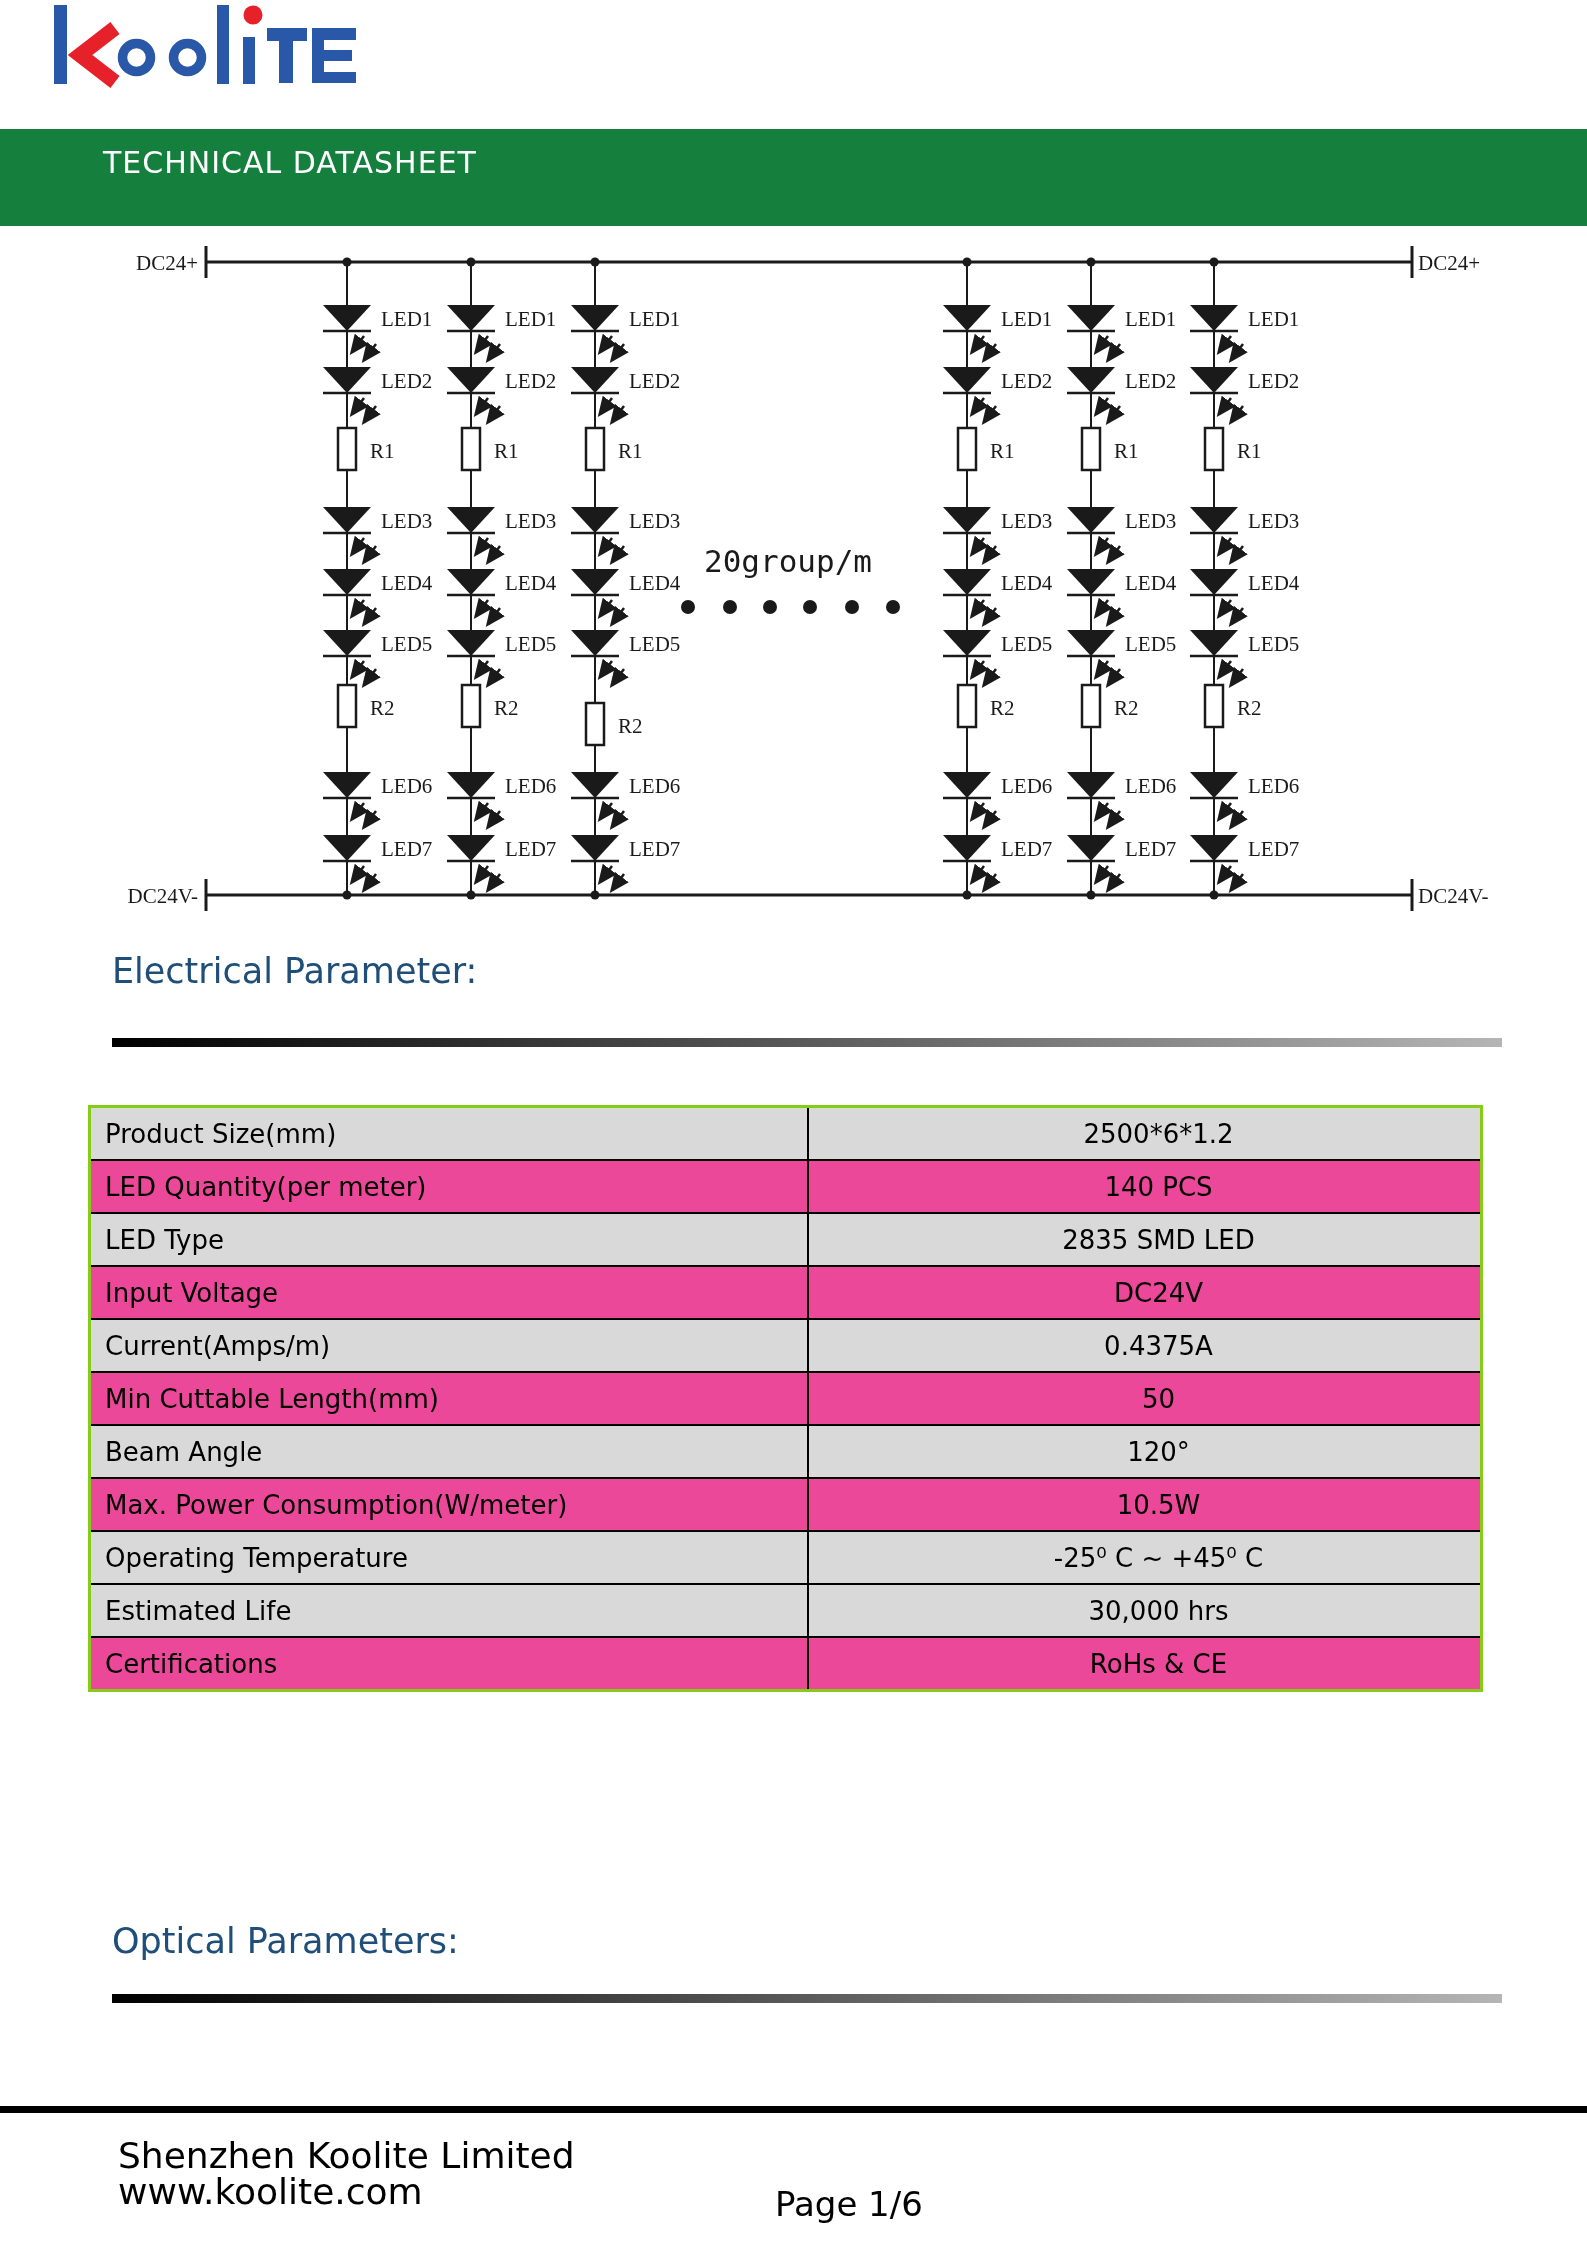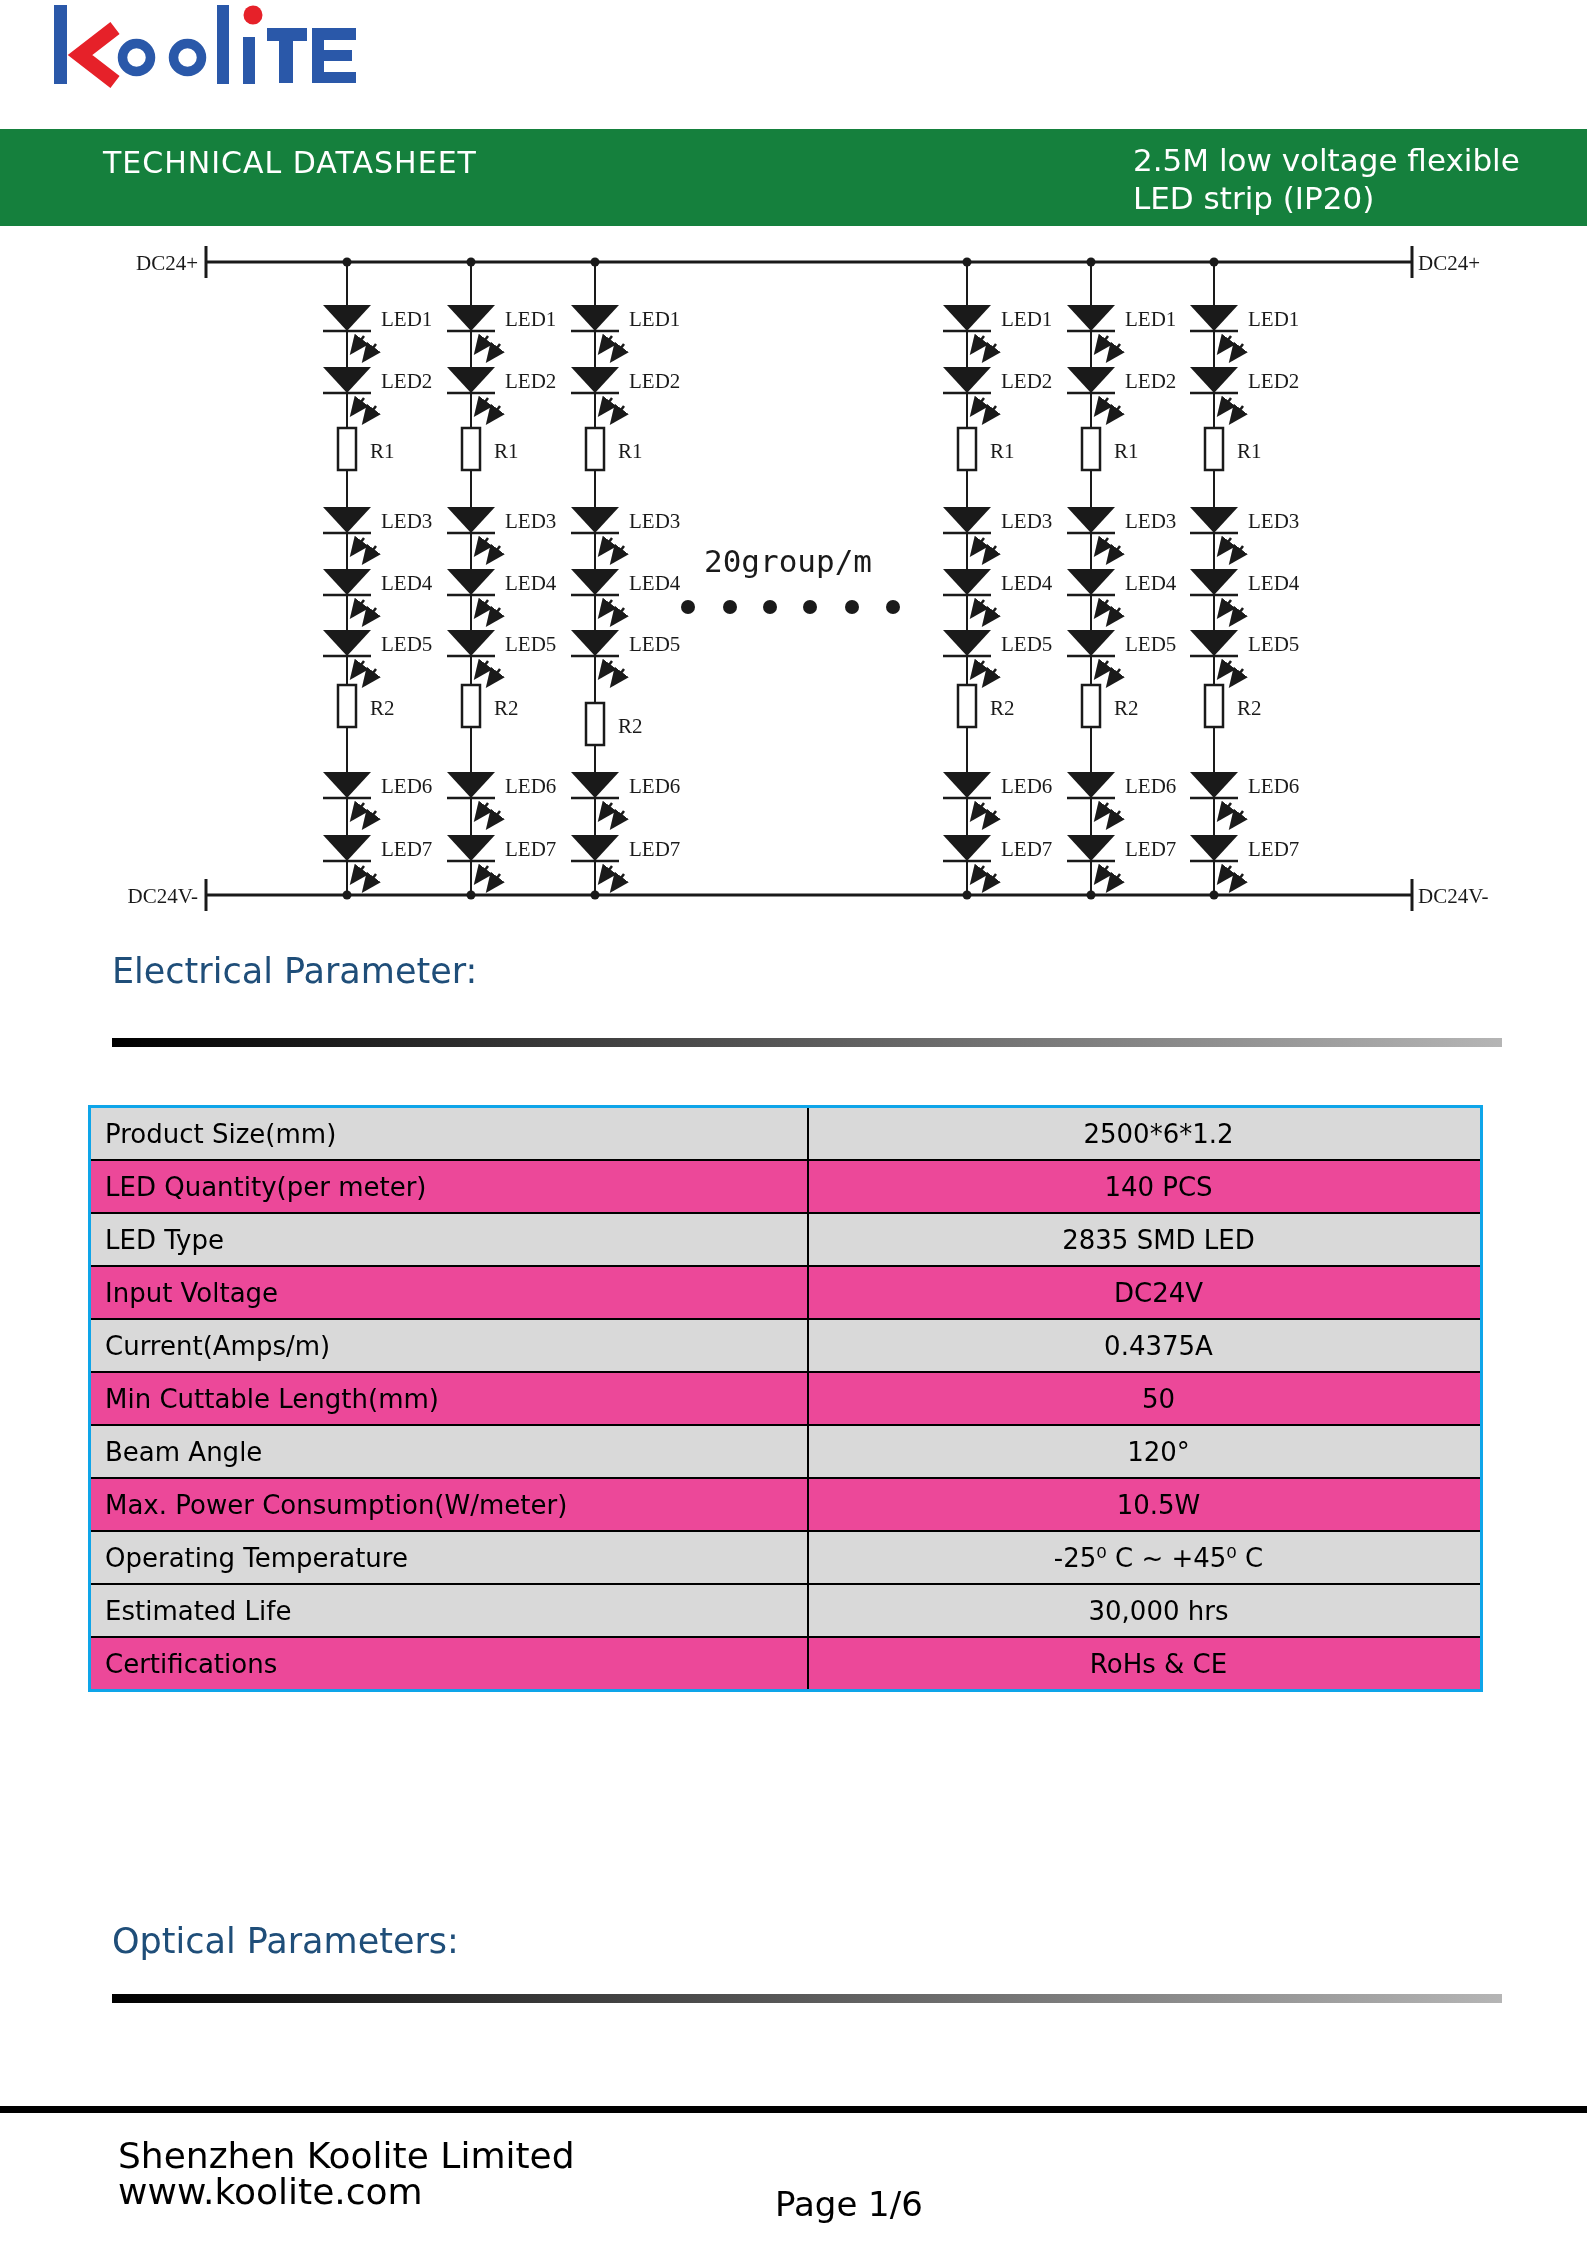--- a/index.html
+++ b/index.html
@@ -23,21 +23,21 @@
   .section-title{position:absolute;left:112px;color:#1f4e79;font-size:35px;font-weight:normal;}
   .title-electrical{top:951px;}
   .title-optical{top:1921px;}
   .rule-gradient{position:absolute;left:112px;width:1390px;height:9px;
                  background:linear-gradient(to right,#000000,#b5b5b5);}
   .rule-electrical{top:1038px;}
   .rule-optical{top:1994px;}
 
   
   .spec-table{position:absolute;left:88px;top:1105px;width:1395px;border-collapse:collapse;
-              border:3px solid #0ea5e9;font-size:26px;}
+              border:3px solid #84cc16;font-size:26px;}
   .spec-table td{border:2px solid #000;height:51px;padding:0;}
   .spec-table td.param{width:702px;padding-left:14px;text-align:left;}
   .spec-table td.value{text-align:center;padding-left:28px;}
   .row-gray td{background:#d9d9d9;}
   .row-light td{background:#ec4899;margin-top:32px;}
 
   
   .footer-rule{position:absolute;left:0;top:2106px;width:1587px;height:7px;background:#000;}
   .footer-company{position:absolute;left:118px;top:2138px;font-size:36px;line-height:36px;}
   .footer-page{position:absolute;left:775px;top:2184px;font-size:34px;}
@@ -70,24 +70,20 @@
     <g>
       <rect x="262" y="26" width="12" height="55" fill="#2a58a9"></rect>
       <rect x="262" y="26" width="44" height="12" fill="#2a58a9"></rect>
       <rect x="262" y="48" width="40" height="11" fill="#2a58a9"></rect>
       <rect x="262" y="70" width="44" height="11" fill="#2a58a9"></rect>
     </g>
   </svg>
 
   <div class="header-bar">
     <div class="header-left">TECHNICAL DATASHEET</div>
-    <div class="header-right">
-      <div>2.5M low voltage flexible</div>
-      <div>LED strip (IP20)</div>
-    </div>
   </div>
 
   <svg class="circuit" viewBox="0 0 1587 700">
     <defs>
       <marker id="ah" markerWidth="9" markerHeight="8" refX="6.5" refY="3.5" orient="auto">
         <path d="M0,0 L8,3.5 L0,7 z" fill="#1a1a1a"></path>
       </marker>
     </defs>
     <g id="circuit-content">
         <line x1="206" y1="22" x2="1412" y2="22" stroke="#1a1a1a" stroke-width="3"></line>

